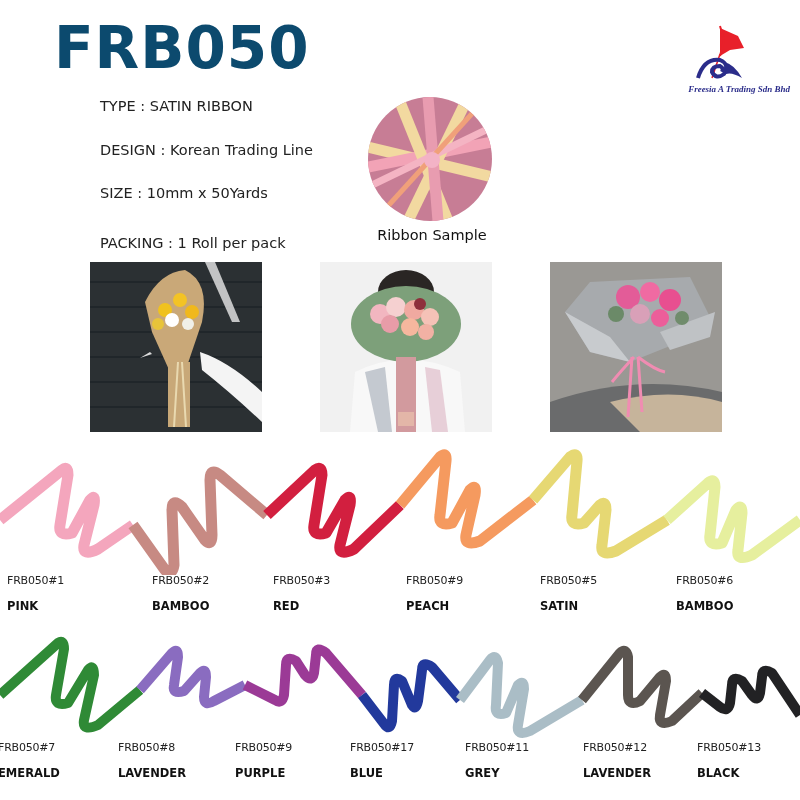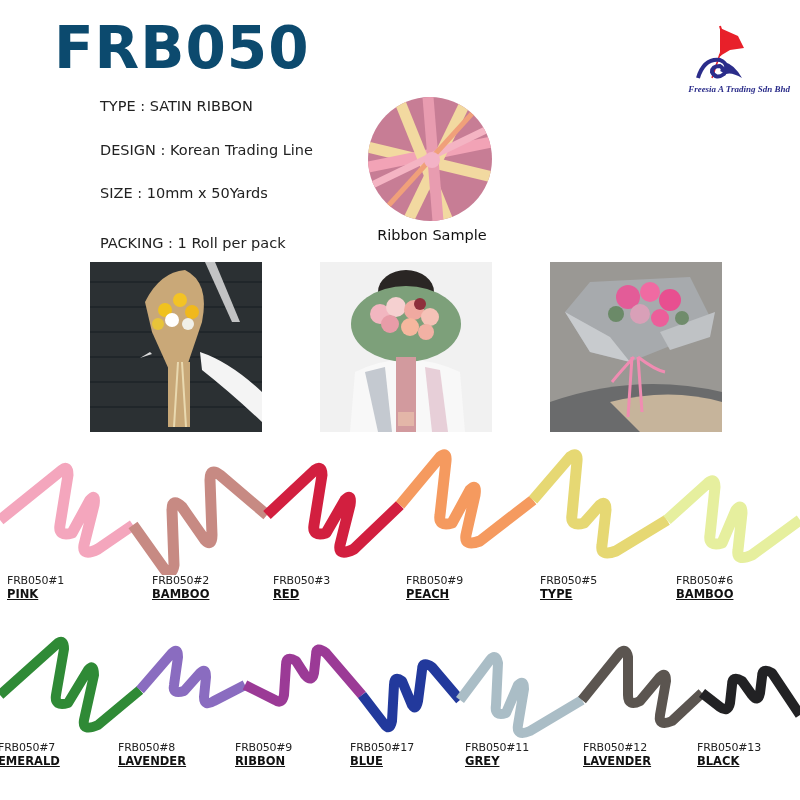--- a/index.html
+++ b/index.html
@@ -32,21 +32,21 @@
 
     .photo { position: absolute; top: 262px; width: 172px; height: 170px; overflow: hidden; }
     .photo-1 { left: 90px; } .photo-2 { left: 320px; } .photo-3 { left: 550px; }
 
     .ribbons { position: absolute; left: 0; width: 800px; }
     .ribbons-1 { top: 445px; height: 130px; }
     .ribbons-2 { top: 625px; height: 120px; }
 
     .swatch-label { position: absolute; width: 120px; transform: translateX(-50%); }
     .swatch-code { font-family: "DejaVu Sans", sans-serif; font-size: 11px; color: #222; display: block; letter-spacing: -0.2px; }
-    .swatch-name { font-family: "DejaVu Sans", sans-serif; font-weight: bold; font-size: 11.5px; color: #111; display: block; margin-top: 0; text-decoration: underline; }
+    .swatch-name { font-family: "DejaVu Sans", sans-serif; font-weight: bold; font-size: 11.5px; color: #111; display: block; margin-top: 12px; }
     .row1-label { top: 574px; }
     .row2-label { top: 741px; }
   </style>
 </head>
 <body>
 
 <div class="title">FRB050</div>
 <div class="spec spec-1">TYPE : SATIN RIBBON</div>
 <div class="spec spec-2">DESIGN : Korean Trading Line</div>
 <div class="spec spec-3">SIZE : 10mm x 50Yards</div>
@@ -168,21 +168,21 @@
 <div class="swatch-label row1-label" style="left:333px">
   <span class="swatch-code">FRB050#3</span>
   <span class="swatch-name">RED</span>
 </div>
 <div class="swatch-label row1-label" style="left:466px">
   <span class="swatch-code">FRB050#9</span>
   <span class="swatch-name">PEACH</span>
 </div>
 <div class="swatch-label row1-label" style="left:600px">
   <span class="swatch-code">FRB050#5</span>
-  <span class="swatch-name">TYPE</span>
+  <span class="swatch-name">SATIN</span>
 </div>
 <div class="swatch-label row1-label" style="left:736px">
   <span class="swatch-code">FRB050#6</span>
   <span class="swatch-name">BAMBOO</span>
 </div>
 
 <div class="ribbons ribbons-2">
   <svg width="800" height="120" viewBox="0 0 800 120">
     <g fill="none" stroke-width="10" stroke-linejoin="round" stroke-linecap="butt">
       <path d="M0 70 L58 18 Q64 14 64 24 L56 70 Q54 82 68 78 L88 45 Q94 38 94 50 L84 95 Q82 107 98 100 L140 65" stroke="#2f8a36"></path>
@@ -199,21 +199,21 @@
 <div class="swatch-label row2-label" style="left:58px">
   <span class="swatch-code">FRB050#7</span>
   <span class="swatch-name">EMERALD</span>
 </div>
 <div class="swatch-label row2-label" style="left:178px">
   <span class="swatch-code">FRB050#8</span>
   <span class="swatch-name">LAVENDER</span>
 </div>
 <div class="swatch-label row2-label" style="left:295px">
   <span class="swatch-code">FRB050#9</span>
-  <span class="swatch-name">RIBBON</span>
+  <span class="swatch-name">PURPLE</span>
 </div>
 <div class="swatch-label row2-label" style="left:410px">
   <span class="swatch-code">FRB050#17</span>
   <span class="swatch-name">BLUE</span>
 </div>
 <div class="swatch-label row2-label" style="left:525px">
   <span class="swatch-code">FRB050#11</span>
   <span class="swatch-name">GREY</span>
 </div>
 <div class="swatch-label row2-label" style="left:643px">

